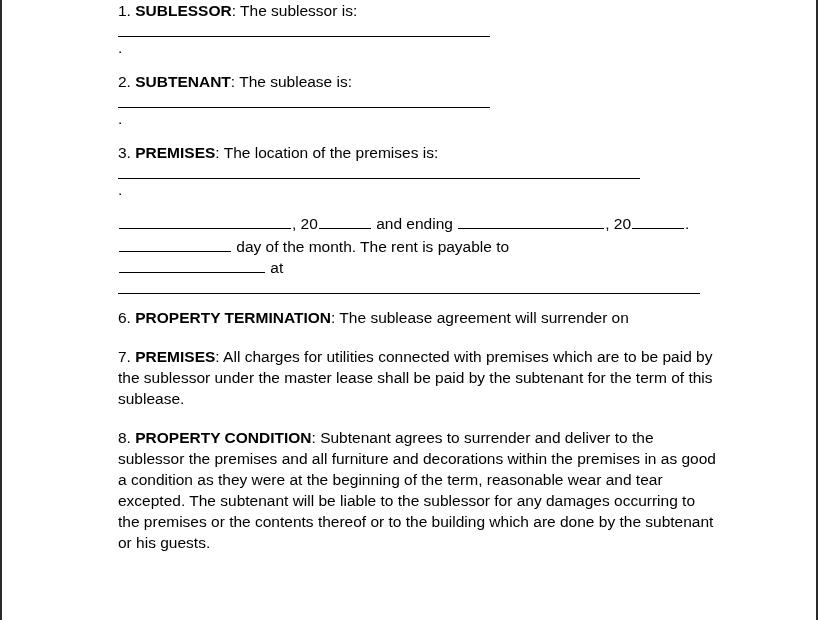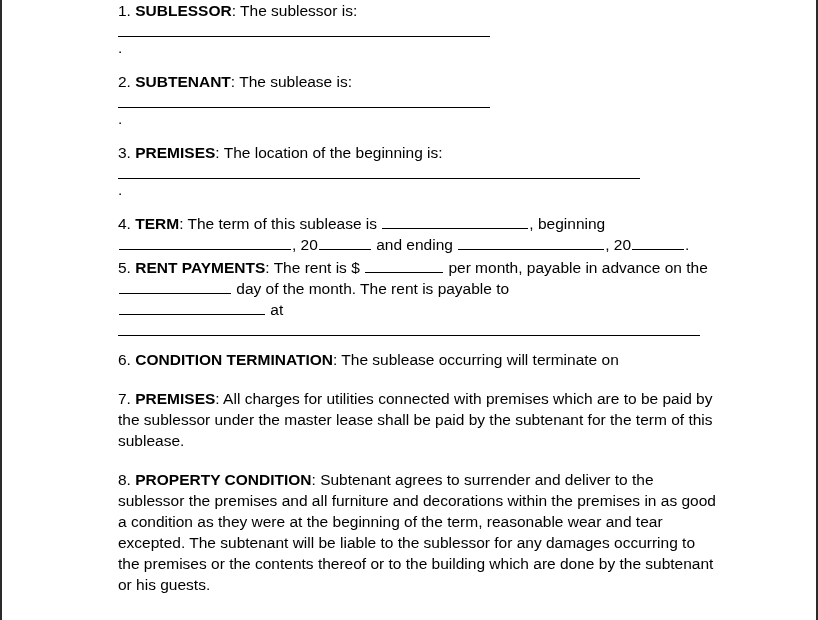--- a/index.html
+++ b/index.html
@@ -99,45 +99,43 @@
 
     <div class="clause">
       <p><span class="num">2.</span> <span class="kw">SUBTENANT</span><span>:  The sublease is:</span></p>
       <div class="line-under w372"></div>
       <p>.</p>
     </div>
 
     <div class="gap-md"></div>
 
     <div class="clause">
-      <p><span class="num">3.</span> <span class="kw">PREMISES</span><span>:  The location of the beginning is:</span></p>
+      <p><span class="num">3.</span> <span class="kw">PREMISES</span><span>:  The location of the premises is:</span></p>
       <div class="line-under w522"></div>
       <p>.</p>
     </div>
 
     <div class="gap-md"></div>
 
     <div class="clause">
-      <p><span class="num">4.</span> <span class="kw">TERM</span><span>:  The term of this sublease is </span><span class="rule r-l"></span><span>, beginning </span></p>
       <p><span class="rule r-xl"></span><span>, 20</span><span class="rule r-xs"></span><span> and ending </span><span class="rule r-l"></span><span>, 20</span><span class="rule r-xs"></span><span>.</span></p>
     </div>
 
     <div class="gap-xs"></div>
 
     <div class="clause">
-      <p><span class="num">5.</span> <span class="kw">RENT PAYMENTS</span><span>:  The rent is $ </span><span class="rule r-s"></span><span> per month, payable in advance on the </span></p>
       <p><span class="rule r-m"></span><span> day of the month. The rent is payable to </span></p>
       <p><span class="rule r-l"></span><span> at</span></p>
       <div class="line-under w582"></div>
     </div>
 
     <div class="gap-md"></div>
 
     <div class="clause">
-      <p><span class="num">6.</span> <span class="kw">CONDITION TERMINATION</span><span>:  The sublease occurring will terminate on </span></p>
+      <p><span class="num">6.</span> <span class="kw">PROPERTY TERMINATION</span><span>:  The sublease agreement will surrender on </span></p>
     </div>
 
     <div class="gap-lg"></div>
 
     <div class="clause">
       <p><span class="num">7.</span> <span class="kw">PREMISES</span><span>:  All charges for utilities connected with premises which are to be paid by the sublessor under the master lease shall be paid by the subtenant for the term of this sublease.</span></p>
     </div>
 
     <div class="gap-lg"></div>
 

